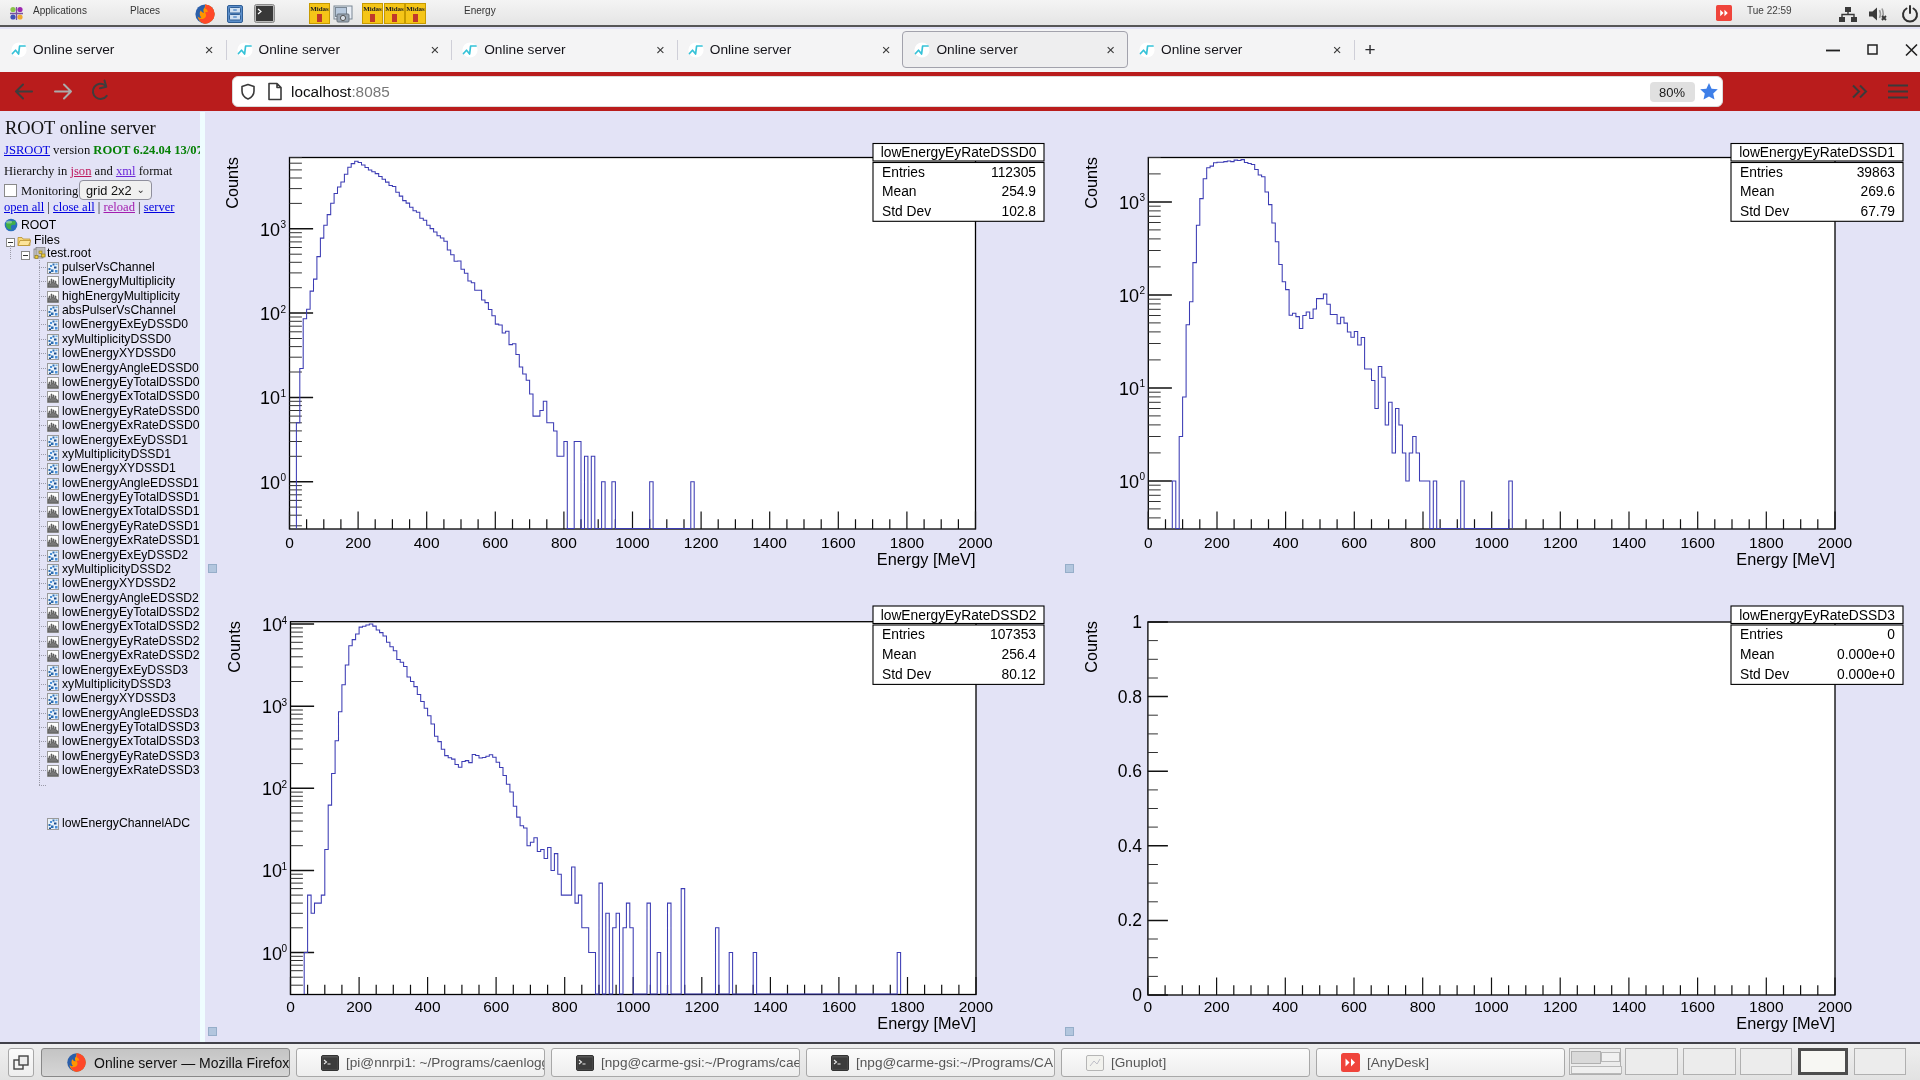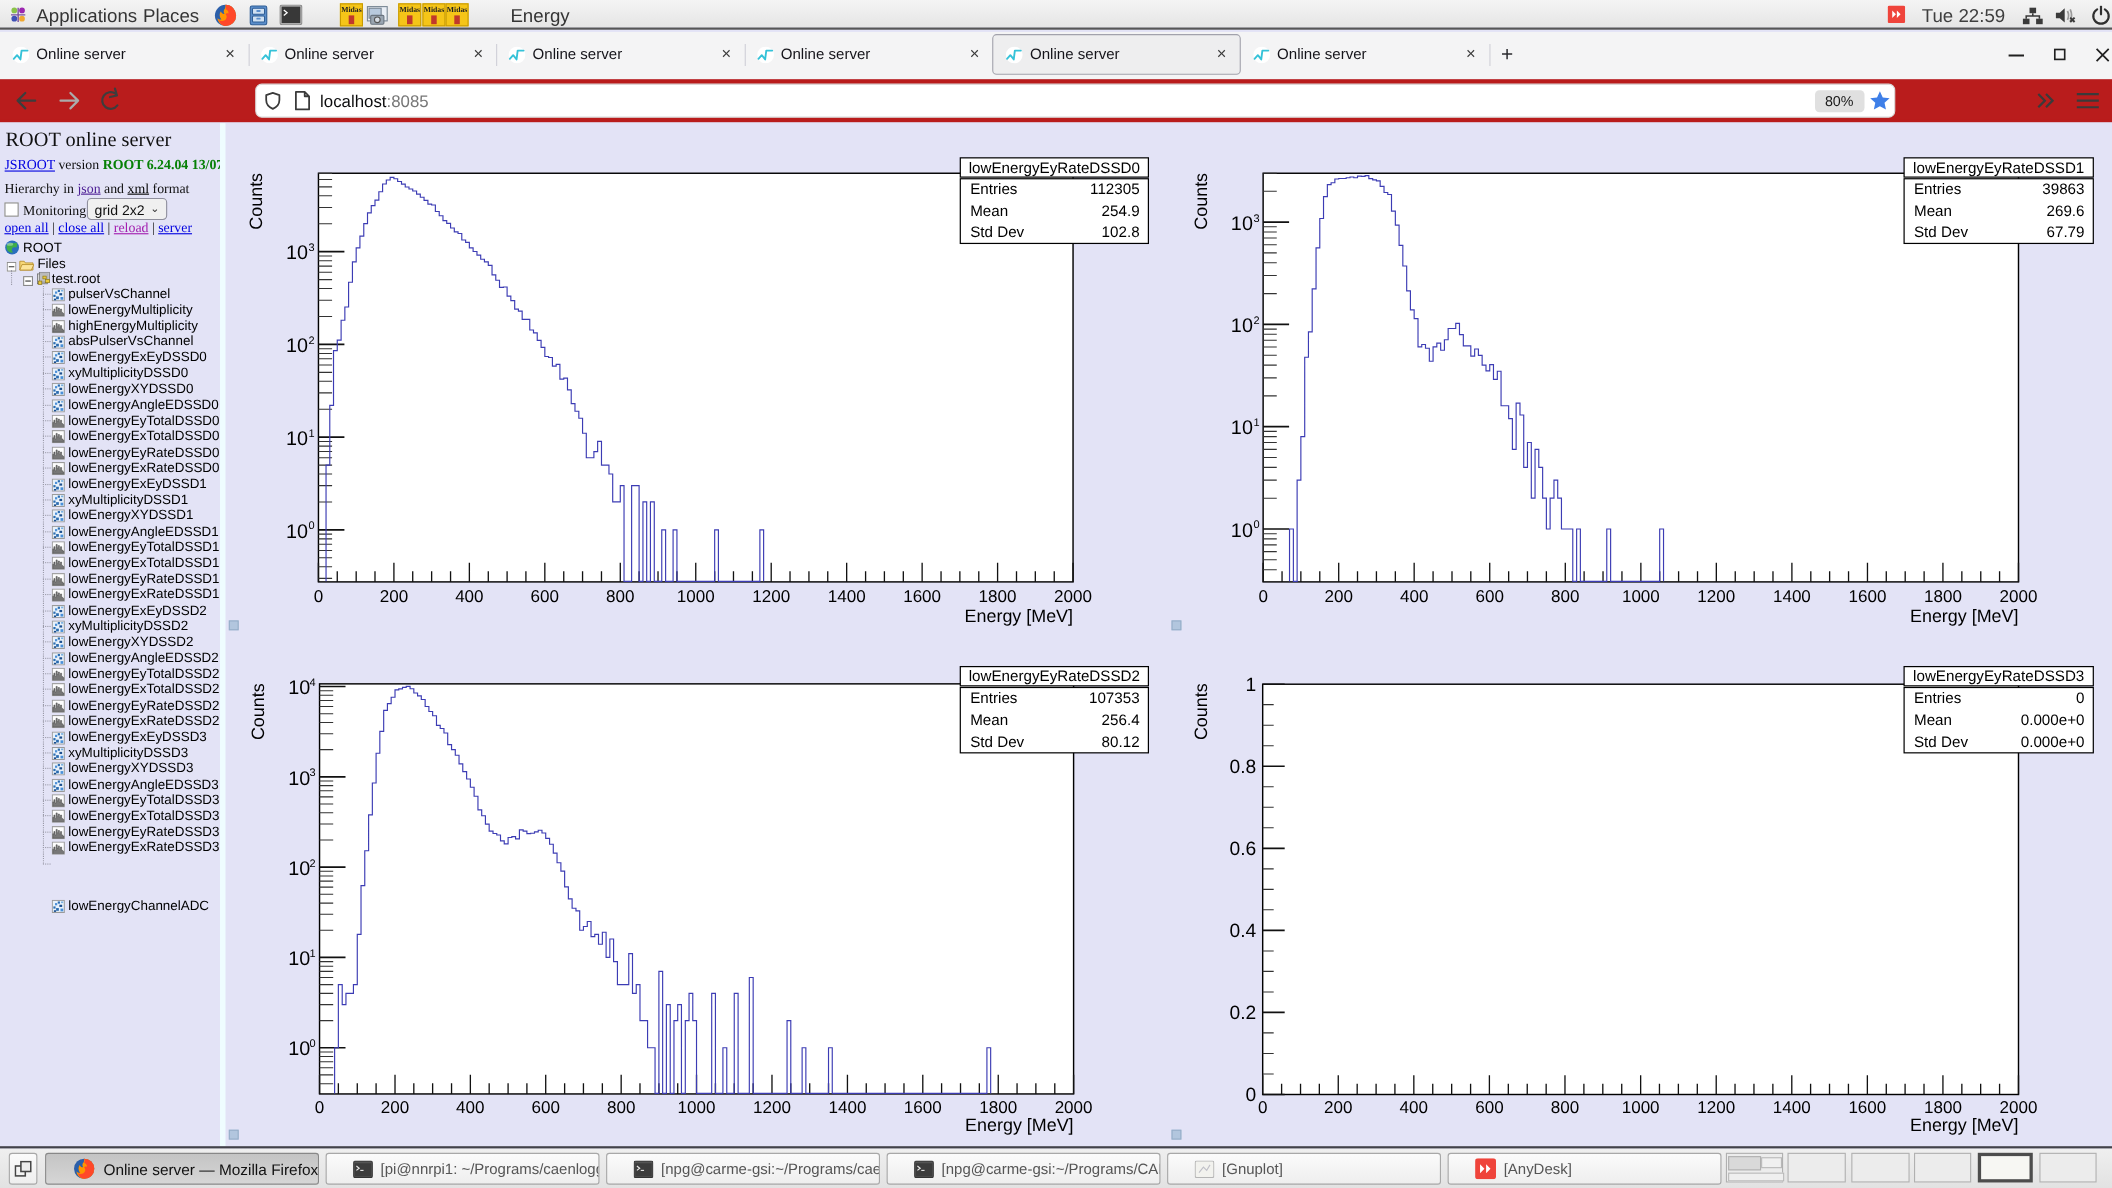--- a/index.html
+++ b/index.html
@@ -1,16 +1,16 @@
 <!DOCTYPE html>
 <html><head><meta charset="utf-8"><style>
 *{margin:0;padding:0;box-sizing:border-box}
 html,body{width:1920px;height:1080px;overflow:hidden;font-family:"Liberation Sans",sans-serif;background:#e3e3f6}
 #panel{position:absolute;left:0;top:0;width:1920px;height:27px;background:linear-gradient(#f4f4f4,#e5e5e5);border-bottom:2px solid #565656}
-.ptxt{position:absolute;top:5px;font-size:17px;color:#343434}
+.ptxt{position:absolute;top:5px;font-size:10px;color:#343434}
 #tabbar{position:absolute;left:0;top:29px;width:1920px;height:43px;background:#f4f4f5}
 .tab{position:absolute;top:2px;width:225.6px;height:37px;display:flex;align-items:center;padding-left:11px}
 .tab.active{background:#eeeeef;border:1px solid #a2a2ac;border-radius:4px}
 .tabtxt{font-size:13.7px;color:#15141a;margin-left:6px;flex:1}
 .tabx{font-size:15px;color:#3a3a3a;margin-right:12px}
 .tabsep{position:absolute;top:11px;width:1px;height:20px;background:#cfcfd8}
 .newtab{position:absolute;left:1357px;top:9px;width:26px;height:24px;font-size:19px;color:#2a2a2e;text-align:center;line-height:23px}
 #navbar{position:absolute;left:0;top:72px;width:1920px;height:39px;background:#b91c1c;border-bottom:2px solid #b91c1c}
 #urlbar{position:absolute;left:232px;top:4px;width:1491px;height:31px;background:#fff;border-radius:6px;border:1px solid #dadada}
 #content{position:absolute;left:0;top:112px;width:1920px;height:930px;background:#e3e3f6}
@@ -174,21 +174,21 @@
 <path d="M1709,11 L1711.6,16.7 1717.8,17.3 1713.2,21.5 1714.5,27.6 1709,24.5 1703.5,27.6 1704.8,21.5 1700.2,17.3 1706.4,16.7 Z" fill="#3e7fe8"></path>
 <path d="M1853,13.5 L1859,19.5 1853,25.5 M1860,13.5 L1866,19.5 1860,25.5" stroke="#3a3a3a" stroke-width="2" fill="none"></path>
 <path d="M1888,13.5 H1908 M1888,19.5 H1908 M1888,25.5 H1908" stroke="#3a3a3a" stroke-width="2"></path>
 </svg>
 </div>
 <div id="content"></div>
 <div id="splitter"></div>
 
 <div style="position:absolute;left:5px;top:117.5px;font:18.5px 'Liberation Serif',serif;color:#111">ROOT online server</div>
 <div style="position:absolute;left:4px;top:143px;width:196px;overflow:hidden;font:12.6px 'Liberation Serif',serif;color:#111;white-space:nowrap"><a style="color:#0000e0">JSROOT</a> version <b style="color:#068006">ROOT 6.24.04 13/07/2021</b></div>
-<div style="position:absolute;left:4px;top:164px;font:12.6px 'Liberation Serif',serif;color:#111;white-space:nowrap">Hierarchy in <a style="color:#4c1d95">json</a> and <a style="color:#000000">xml</a> format</div>
+<div style="position:absolute;left:4px;top:164px;font:12.6px 'Liberation Serif',serif;color:#111;white-space:nowrap">Hierarchy in <a style="color:#be185d">json</a> and <a style="color:#6d28d9">xml</a> format</div>
 <div style="position:absolute;left:4px;top:184px;width:13px;height:13px;background:#fff;border:1px solid #8a8a8a"></div>
 <div style="position:absolute;left:21px;top:184px;font:12.6px 'Liberation Serif',serif;color:#111">Monitoring</div>
 <div style="position:absolute;left:79px;top:180px;width:73px;height:20px;background:#f0f0f0;border:1px solid #8f8f9d;border-radius:4px;font:12.8px 'Liberation Sans',sans-serif;color:#101010;padding:2px 0 0 6px">grid 2x2<span style="position:absolute;right:6px;top:3px;font-size:10px;color:#333">⌄</span></div>
 <div style="position:absolute;left:4px;top:199.5px;font:12.6px 'Liberation Serif',serif;color:#111;white-space:nowrap"><a style="color:#0000e0">open all</a> | <a style="color:#0000e0">close all</a> | <a style="color:#a21caf">reload</a> | <a style="color:#0000e0">server</a></div>
 
 <div class="trow" style="top:218.3px">
     <span style="margin-left:4px" class="ticn">
       <svg width="14" height="14" viewBox="0 0 14 14">
         <circle cx="7" cy="7" r="6.3" fill="#2a6fbd"></circle>
         <path d="M2,5 Q4,2.5 7,3 Q10,3.5 11,2.5 Q12.5,5 11,7 Q8,6 7,8 Q6,10 8,11.5 Q4,12 2.5,9 Q1.5,7 2,5Z" fill="#3fae49"></path>

